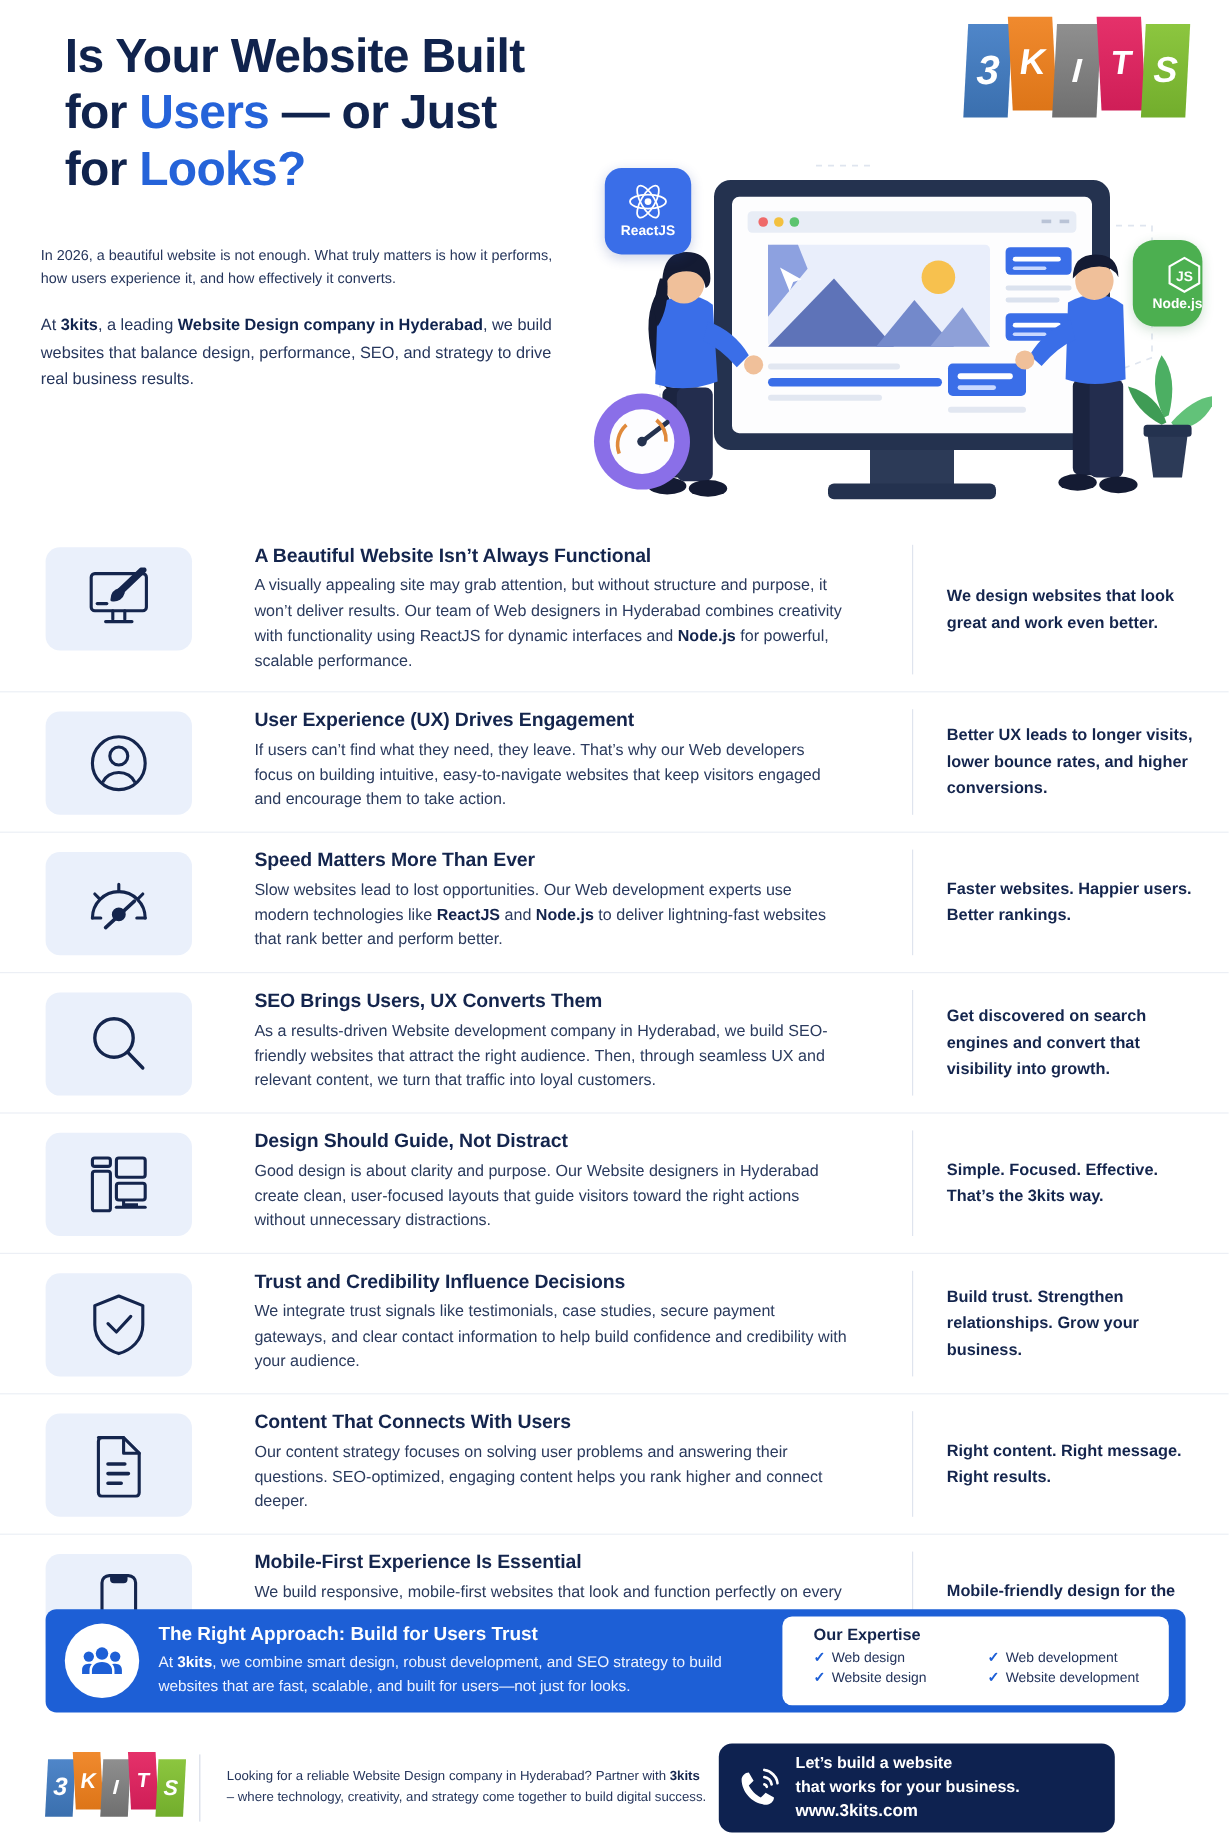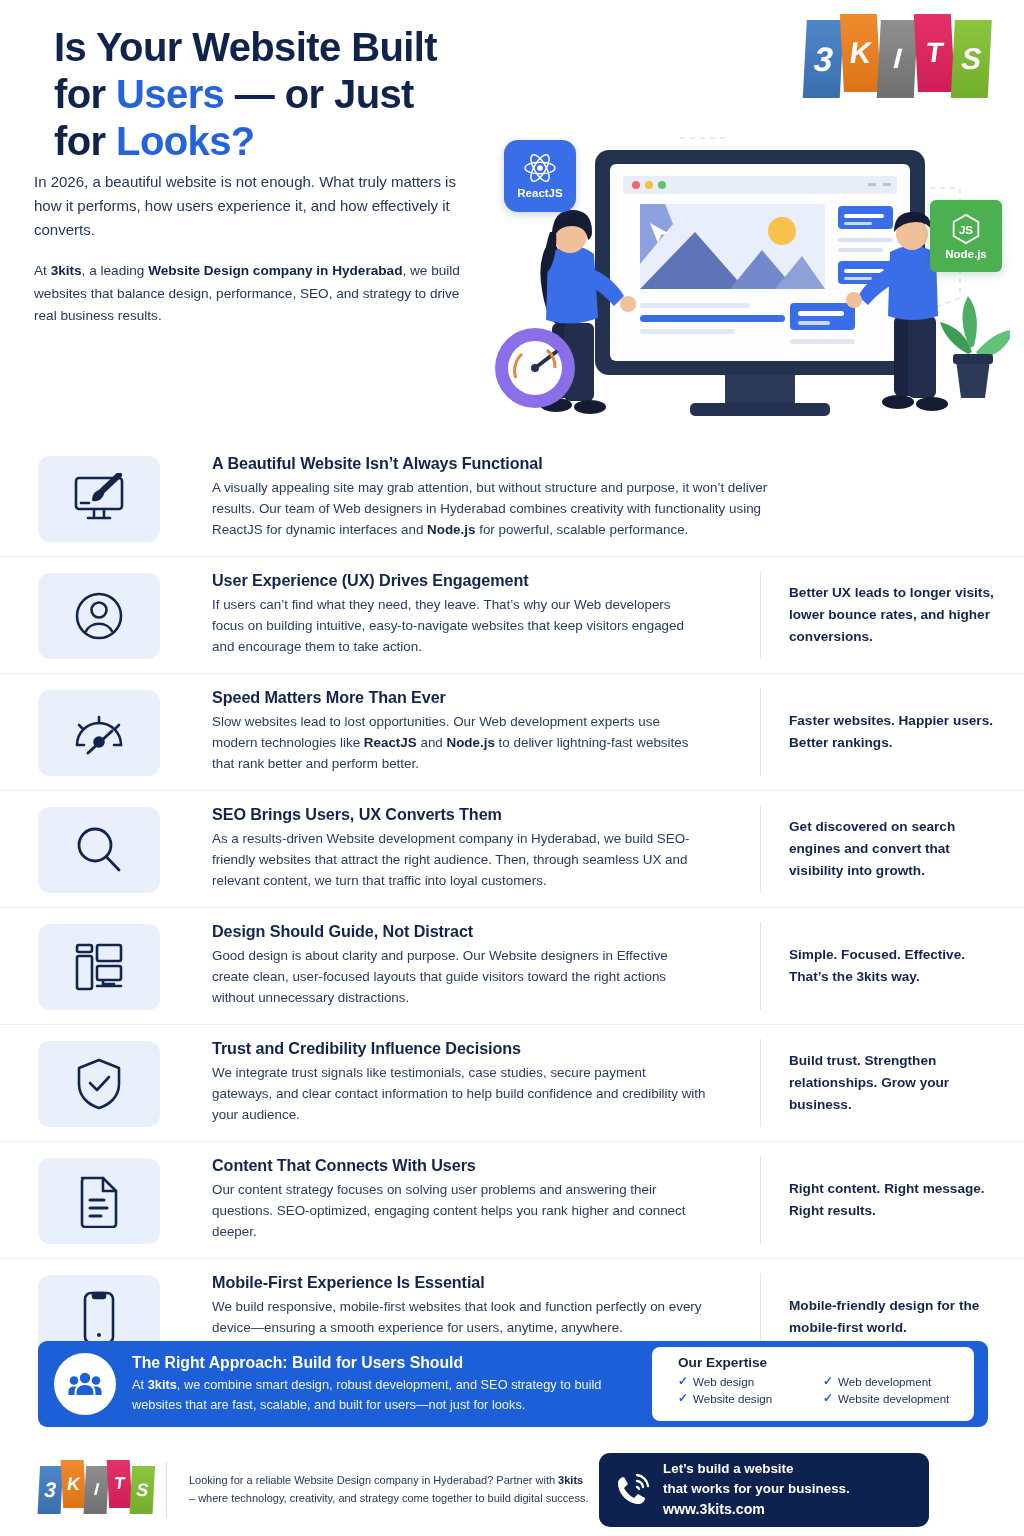--- a/index.html
+++ b/index.html
@@ -14,21 +14,21 @@
 
   
   .hero { position: relative; padding: 26px 0 0 0; height: 430px; }
   .hero-left { position: absolute; left: 34px; top: 24px; width: 470px; }
   .headline {
     font-size: 40px; line-height: 1.18; font-weight: 700;
     letter-spacing: -0.6px; color: #10234d; margin-left: 20px;
   }
   .headline .hl { color: #2563d9; }
   .hero-p1 {
-    margin-top: 4px; font-size: 15px; line-height: 1.62;
+    margin-top: 38px; font-size: 12px; line-height: 1.62;
     color: #26365c; max-width: 440px;
   }
   .hero-p2 {
     margin-top: 18px; font-size: 13.6px; line-height: 1.64;
     color: #26365c; max-width: 450px;
   }
   .hero-p2 b, .hero-p1 b { font-weight: 700; color:#10234d; }
 
   
   .logo-top { position: absolute; right: 34px; top: 16px; }
@@ -246,21 +246,21 @@
         <svg width="34" height="30" viewBox="0 0 40 36">
           <circle cx="20" cy="18" r="3.4" fill="#fff"></circle>
           <ellipse cx="20" cy="18" rx="18" ry="7" fill="none" stroke="#fff" stroke-width="1.8"></ellipse>
           <ellipse cx="20" cy="18" rx="18" ry="7" fill="none" stroke="#fff" stroke-width="1.8" transform="rotate(60 20 18)"></ellipse>
           <ellipse cx="20" cy="18" rx="18" ry="7" fill="none" stroke="#fff" stroke-width="1.8" transform="rotate(120 20 18)"></ellipse>
         </svg>
         <div style="color:#fff;font-size:11.5px;font-weight:700;margin-top:4px;">ReactJS</div>
       </div>
 
       
-      <div style="position:absolute;right:8px;top:72px;width:72px;height:72px;border-radius:6px;background:#4caf50;display:flex;flex-direction:column;align-items:center;justify-content:center;box-shadow:0 3px 10px rgba(40,120,60,.22);">
+      <div style="position:absolute;right:8px;top:72px;width:58px;height:72px;border-radius:18px;background:#4caf50;display:flex;flex-direction:column;align-items:flex-end;justify-content:center;box-shadow:0 3px 10px rgba(40,120,60,.22);">
         <svg width="30" height="32" viewBox="0 0 34 36">
           <path d="M17 2 L31 10 V26 L17 34 L3 26 V10 Z" fill="none" stroke="#fff" stroke-width="2"></path>
           <text x="17" y="24" font-size="13" font-weight="700" fill="#fff" text-anchor="middle" font-family="Liberation Sans, sans-serif">JS</text>
         </svg>
         <div style="color:#fff;font-size:11.5px;font-weight:700;margin-top:3px;">Node.js</div>
       </div>
     </div>
   </section>
 
   <section class="rows">
@@ -271,20 +271,23 @@
           <rect x="5" y="5" width="46" height="31" rx="3"></rect>
           <path d="M23 36 v7 M33 36 v7 M17 45 h22"></path>
           <path d="M10 30 h8"></path>
           <path d="M48 2 L29 20" stroke-width="6"></path>
           <path d="M29 18 c-5 1 -7 5 -7 9 c5 1 9 -2 10 -6 z" fill="#14254d" stroke-width="2"></path>
         </svg>
       </div>
       <div class="row-mid">
         <div class="row-title">A Beautiful Website Isn’t Always Functional</div>
         <div class="row-desc"><span>A visually appealing site may grab attention, but without structure and purpose, it won’t deliver results. Our team of Web designers in Hyderabad combines creativity with functionality using ReactJS for dynamic interfaces and </span><b>Node.js</b><span> for powerful, scalable performance.</span></div>
+      </div>
+      <div class="row-right">
+        <span>We design websites that look great and work even better.</span>
       </div>
     </div>
 
     <div class="row">
       <div class="icon-box">
         <svg width="52" height="52" viewBox="0 0 52 52" fill="none" stroke="#14254d" stroke-width="2.6">
           <circle cx="26" cy="26" r="22"></circle>
           <circle cx="26" cy="20" r="7.5"></circle>
           <path d="M12.5 42 a14.5 13 0 0 1 27 0"></path>
         </svg>
@@ -338,21 +341,21 @@
           <rect x="4" y="3" width="15" height="7" rx="2"></rect>
           <rect x="4" y="14" width="15" height="33" rx="2"></rect>
           <rect x="24" y="3" width="24" height="16" rx="2"></rect>
           <rect x="24" y="24" width="24" height="14" rx="2"></rect>
           <path d="M24 44 h24" stroke-linecap="round"></path>
           <path d="M30 38 v4 h12"></path>
         </svg>
       </div>
       <div class="row-mid">
         <div class="row-title">Design Should Guide, Not Distract</div>
-        <div class="row-desc">Good design is about clarity and purpose. Our Website designers in Effective create clean, user-focused layouts that guide visitors toward the right actions without unnecessary distractions.</div>
+        <div class="row-desc">Good design is about clarity and purpose. Our Website designers in Hyderabad create clean, user-focused layouts that guide visitors toward the right actions without unnecessary distractions.</div>
       </div>
       <div class="row-right">
         <span>Simple. Focused. Effective. That’s the 3kits way.</span>
       </div>
     </div>
 
     <div class="row">
       <div class="icon-box">
         <svg width="48" height="54" viewBox="0 0 48 54" fill="none" stroke="#14254d" stroke-width="2.6" stroke-linecap="round" stroke-linejoin="round">
           <path d="M24 3 L44 11 v16 c0 13 -10 21 -20 24 c-10 -3 -20 -11 -20 -24 V11 Z"></path>
@@ -409,21 +412,21 @@
       <svg width="34" height="26" viewBox="0 0 34 26" fill="#1d5fd6">
         <circle cx="17" cy="7" r="5.2"></circle>
         <circle cx="6" cy="9.5" r="4.3"></circle>
         <circle cx="28" cy="9.5" r="4.3"></circle>
         <path d="M17 14 c-5.6 0 -8.4 3.4 -8.4 7.4 V24 h16.8 v-2.6 C25.4 17.4 22.6 14 17 14z"></path>
         <path d="M6 15.5 c-3.8 0 -5.6 2.4 -5.6 5.2 V24 h6.2 v-3.2 c0 -2 .7 -3.8 2 -5.1 A8 8 0 0 0 6 15.5z"></path>
         <path d="M28 15.5 c3.8 0 5.6 2.4 5.6 5.2 V24 h-6.2 v-3.2 c0 -2 -.7 -3.8 -2 -5.1 a8 8 0 0 1 2.6 -.2z"></path>
       </svg>
     </div>
     <div class="cta-text">
-      <div class="cta-title">The Right Approach: Build for Users Should</div>
+      <div class="cta-title">The Right Approach: Build for Users Trust</div>
       <div class="cta-sub"><span>At </span><b>3kits</b><span>, we combine smart design, robust development, and SEO strategy to build websites that are fast, scalable, and built for users—not just for looks.</span></div>
     </div>
     <div class="expertise">
       <div class="exp-title">Our Expertise</div>
       <div class="exp-grid">
         <div class="exp-item">
             <span class="exp-check">✓</span>
             <span>Web design</span>
           </div>
         <div class="exp-item">

